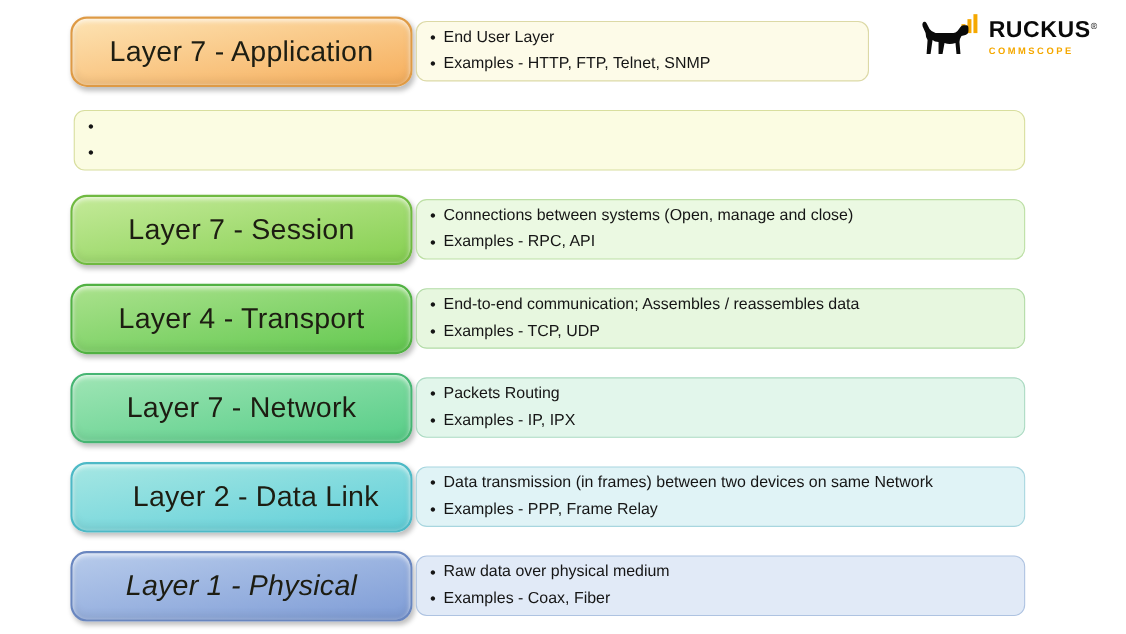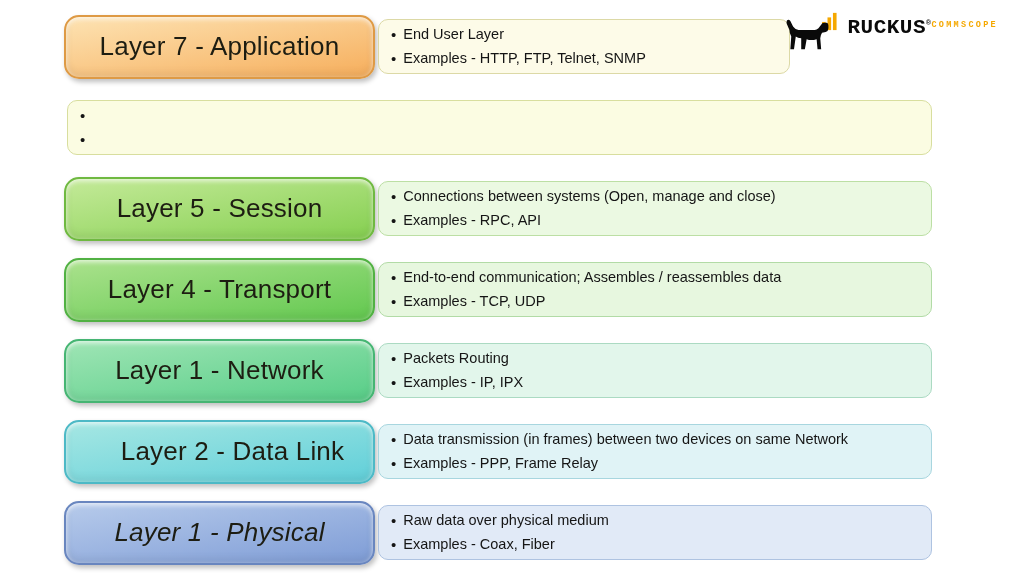--- a/index.html
+++ b/index.html
@@ -87,23 +87,22 @@
     display: flex;
     align-items: flex-start;
     gap: 5px;
   }
   .logo-dog {
     width: 58px;
     height: 46px;
   }
   .logo-text {
     display: flex;
-    flex-direction: row;
+    flex-direction: column;
     margin-top: 9px;
-    font-family: Liberation Mono, monospace;
   }
   .logo-brand {
     font-size: 21px;
     font-weight: bold;
     color: #0a0a0a;
     line-height: 1;
     letter-spacing: 0.5px;
   }
   .logo-brand sup {
     font-size: 8px;
@@ -146,21 +145,21 @@
           <span class="dot">•</span>
         </div>
         <div class="bullet">
           <span class="dot">•</span>
         </div>
       </div>
     </div>
 
     <div class="row">
       <div class="layer-box" style="background: linear-gradient(170deg, rgb(196, 234, 153) 0%, rgb(133, 207, 80) 100%); border-color: rgb(111, 185, 65);">
-        <span class="layer-label">Layer 5 - Session</span>
+        <span class="layer-label">Layer 7 - Session</span>
       </div>
       <div class="panel" style="background: rgb(235, 249, 226); border-color: rgb(188, 223, 164);">
         <div class="bullet">
           <span class="dot">•</span>
           <span>Connections between systems (Open, manage and close)</span>
         </div>
         <div class="bullet">
           <span class="dot">•</span>
           <span>Examples - RPC, API</span>
         </div>
@@ -178,21 +177,21 @@
         </div>
         <div class="bullet">
           <span class="dot">•</span>
           <span>Examples - TCP, UDP</span>
         </div>
       </div>
     </div>
 
     <div class="row">
       <div class="layer-box" style="background: linear-gradient(170deg, rgb(159, 229, 181) 0%, rgb(87, 205, 135) 100%); border-color: rgb(70, 181, 115);">
-        <span class="layer-label">Layer 1 - Network</span>
+        <span class="layer-label">Layer 7 - Network</span>
       </div>
       <div class="panel" style="background: rgb(226, 246, 235); border-color: rgb(171, 218, 194);">
         <div class="bullet">
           <span class="dot">•</span>
           <span>Packets Routing</span>
         </div>
         <div class="bullet">
           <span class="dot">•</span>
           <span>Examples - IP, IPX</span>
         </div>

